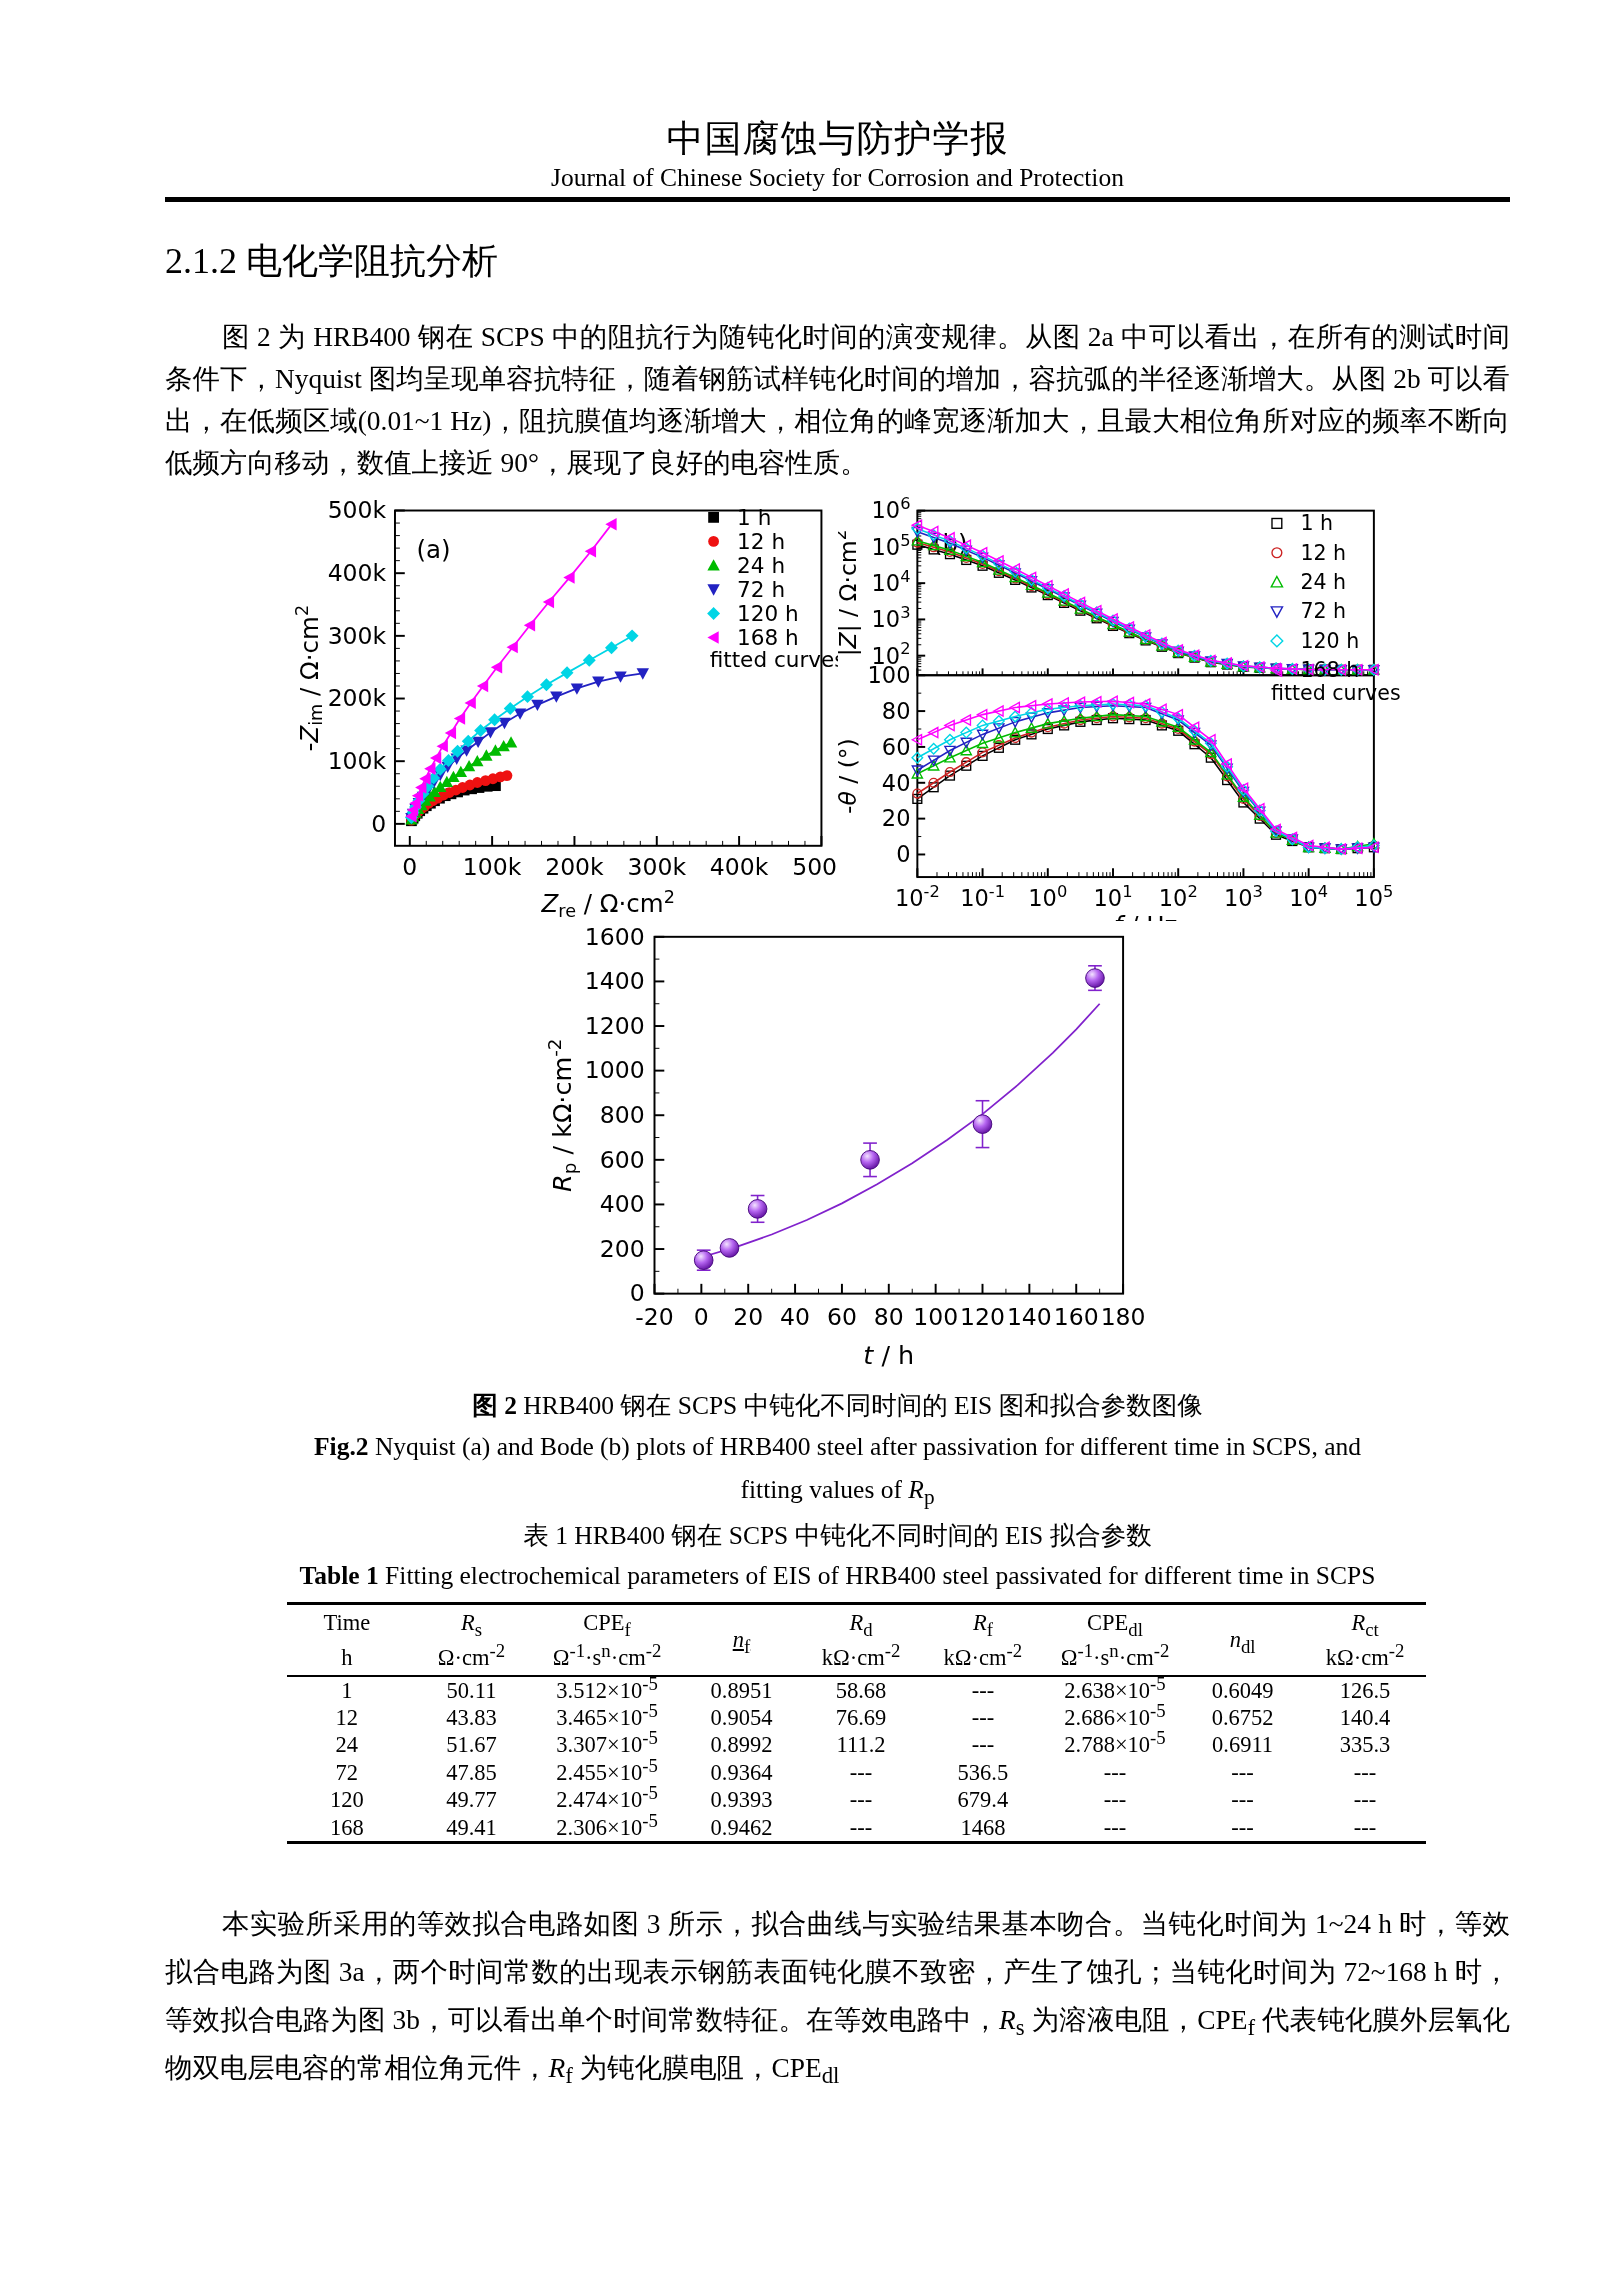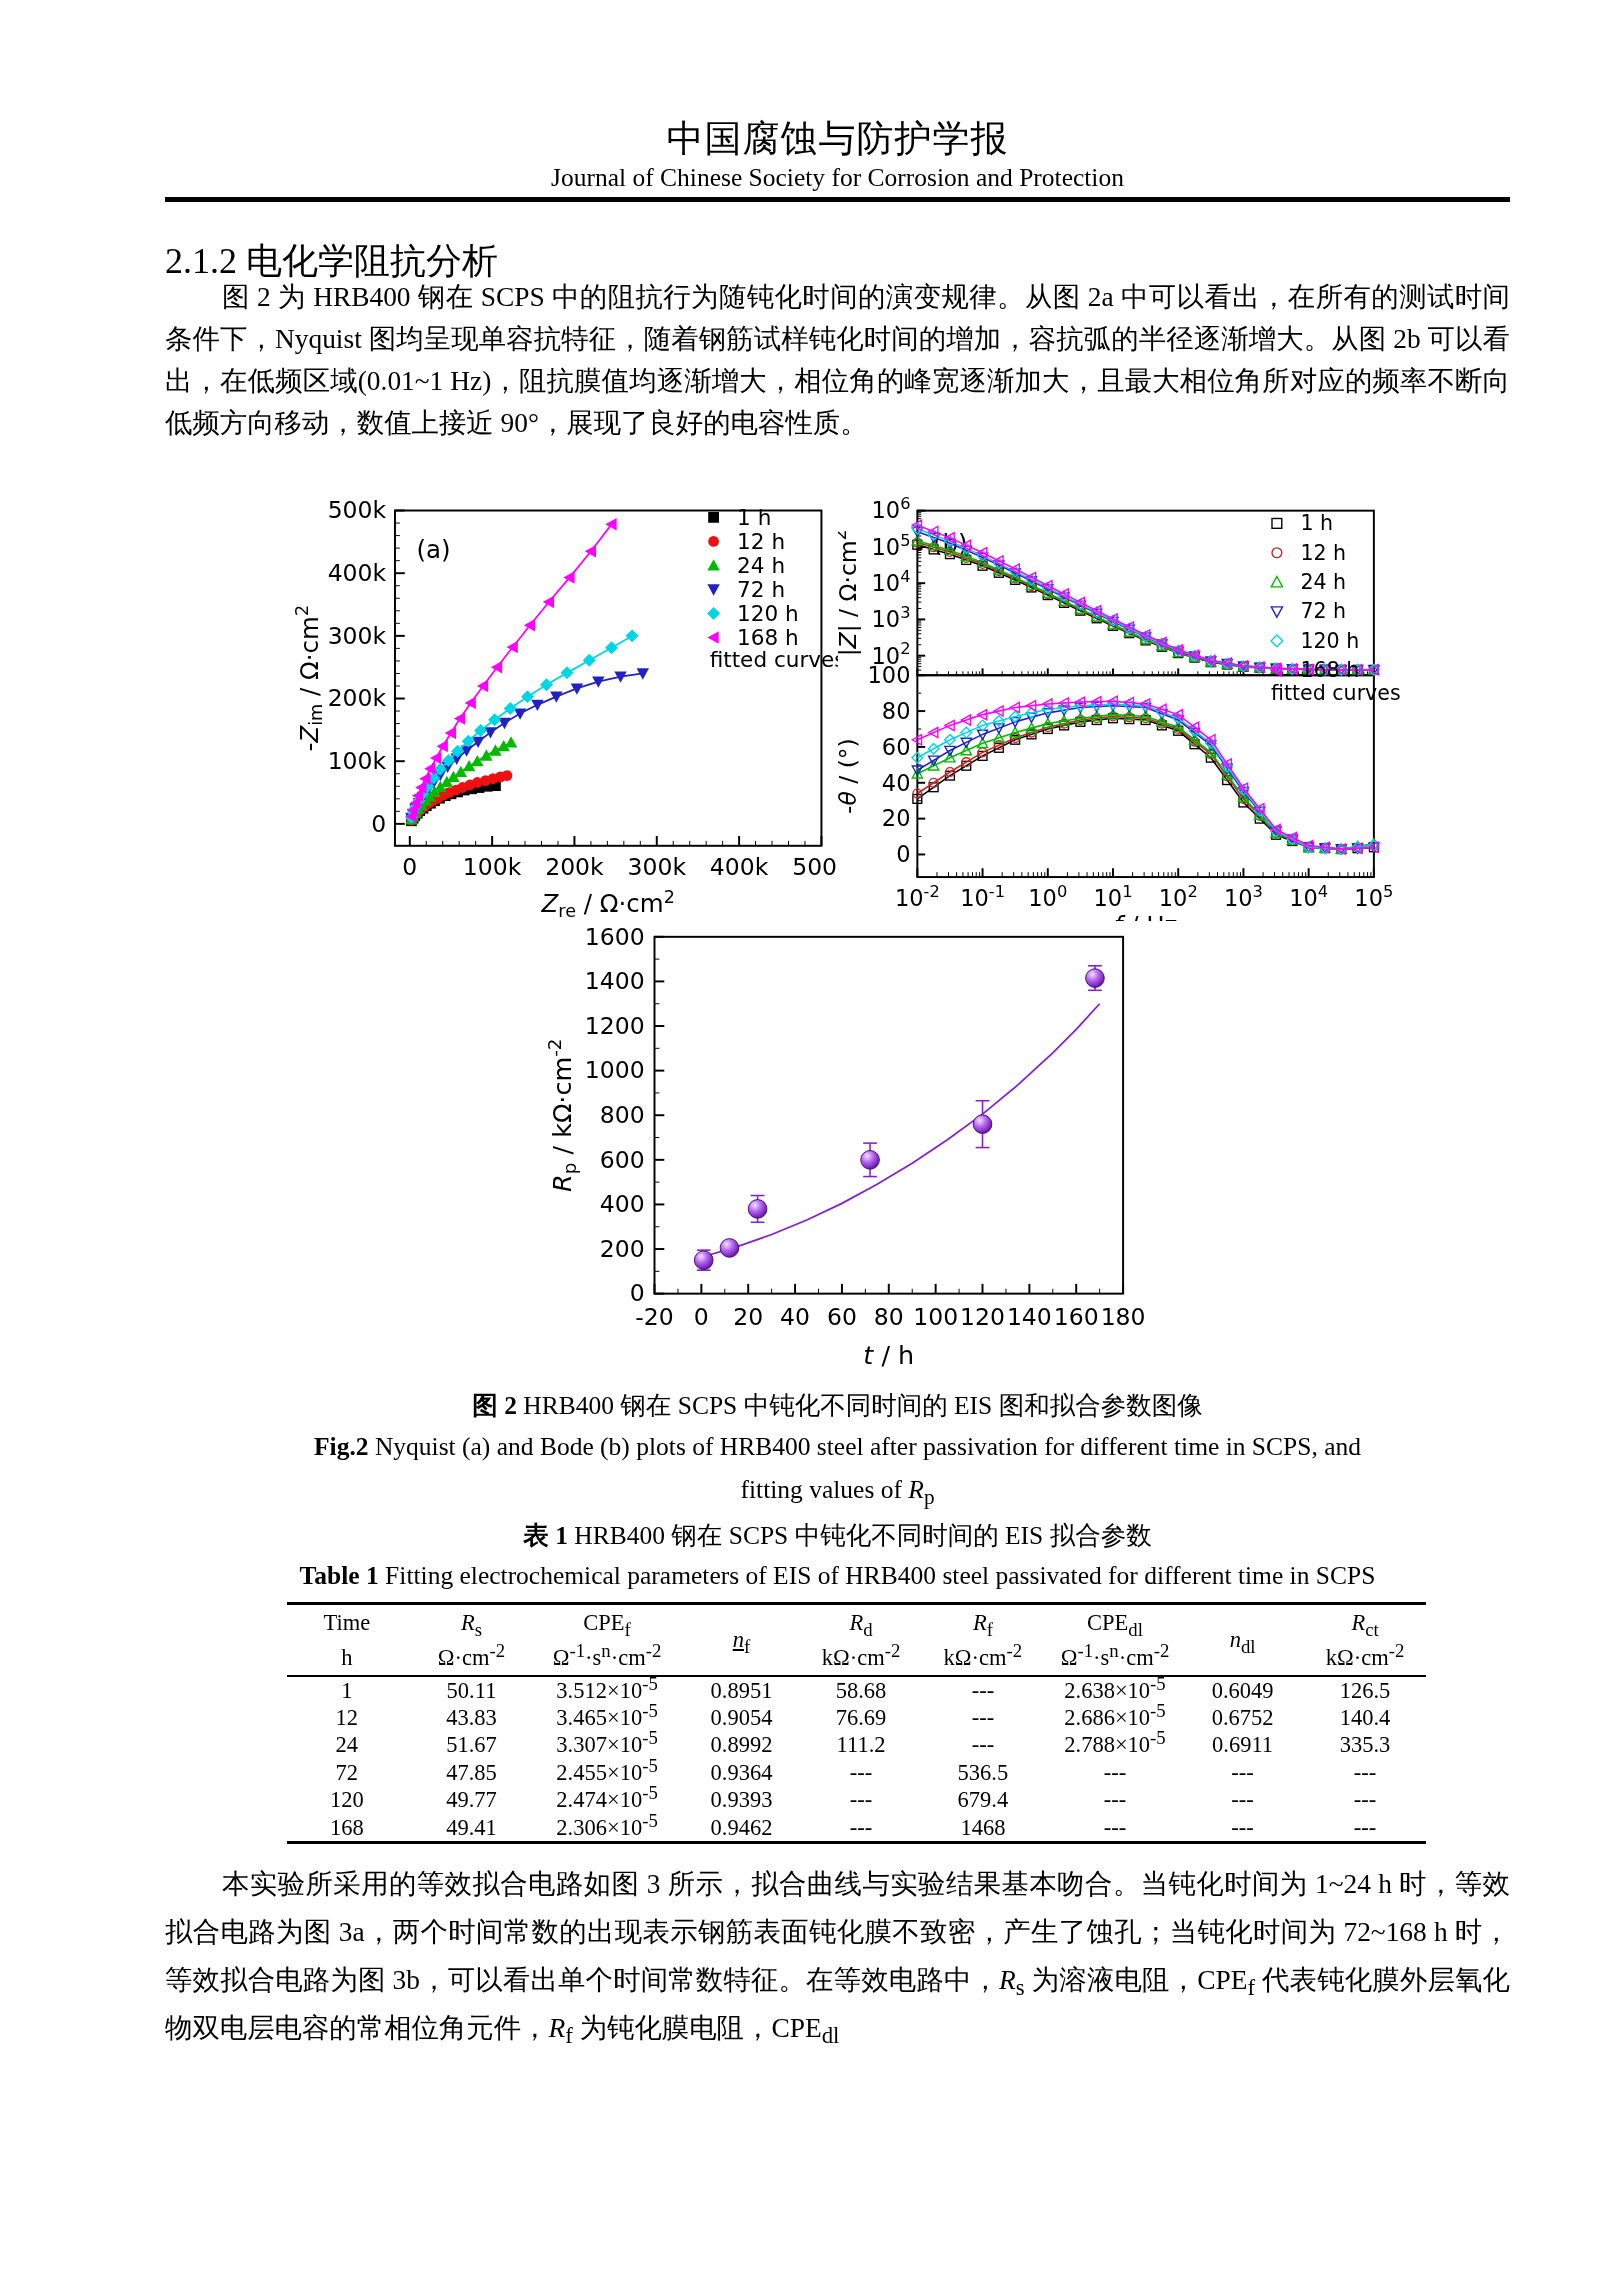--- a/index.html
+++ b/index.html
@@ -6,21 +6,21 @@
   .page{position:relative;width:1543px;height:2293px;background:#fff;color:#000;
         font-family:"Liberation Serif","DejaVu Serif",serif;overflow:hidden;}
   .content{position:absolute;left:165px;top:0;width:1345px;height:2293px;}
   .abs{position:absolute;left:0;width:1345px;}
   .ctr{text-align:center;}
   .zh-title{top:114px;font-size:37px;letter-spacing:1px;}
   .en-title{top:163px;font-size:25.5px;}
   .rule{top:197px;height:4.9px;background:#000;}
   .section-heading{top:237px;font-size:36px;}
   .body-par{top:276px;font-size:27.4px;line-height:42px;text-align:justify;margin:0;}
-  .body-par.indent{text-indent:57px;}
+  .body-par.indent{text-indent:57px;margin-top:40px;}
   #paragraph-2{top:1860px;line-height:48px;}
   .figure-area{position:absolute;left:0;top:478px;width:1345px;height:907px;}
   .figure-area svg{position:absolute;background:#fff;}
   #svg-nyquist{left:129px;top:0;}
   #svg-bode{left:673px;top:0;}
   #svg-rp{left:365px;top:443px;}
   .caption{font-size:25.5px;}
   #cap-fig-zh{top:1388px;}
   #cap-fig-en1{top:1432px;}
   #cap-fig-en2{top:1475px;}
@@ -983,21 +983,21 @@
             <circle cx="346.88" cy="243.5" r="9.5" fill="url(#sphGrad)" stroke="#4a0c80" stroke-width="1"></circle>
             <circle cx="461.6" cy="207.1" r="9.5" fill="url(#sphGrad)" stroke="#4a0c80" stroke-width="1"></circle>
             <circle cx="576.3199999999999" cy="58.08749999999998" r="9.5" fill="url(#sphGrad)" stroke="#4a0c80" stroke-width="1"></circle>
           </g>
         </svg>
     </div>
 
     <div id="cap-fig-zh" class="abs ctr caption"><span style="font-weight: bold;">图 2</span><span> HRB400 钢在 SCPS 中钝化不同时间的 EIS 图和拟合参数图像</span></div>
     <div id="cap-fig-en1" class="abs ctr caption"><span style="font-weight: bold;">Fig.2</span><span>  Nyquist (a) and Bode (b) plots of HRB400 steel after passivation for different time in SCPS, and</span></div>
     <div id="cap-fig-en2" class="abs ctr caption"><span>fitting values of </span><span style="font-style: italic;">R</span><sub>p</sub></div>
-    <div id="cap-tbl-zh" class="abs ctr caption"><span style="font-weight: bold;">表 1</span><span> HRB400 钢在 SCPS 中钝化不同时间的 EIS 拟合参数</span></div>
+    <div id="cap-tbl-zh" class="abs ctr caption"><span style="font-weight: normal;">表 1</span><span> HRB400 钢在 SCPS 中钝化不同时间的 EIS 拟合参数</span></div>
     <div id="cap-tbl-en" class="abs ctr caption"><span style="font-weight: bold;">Table 1</span><span> Fitting electrochemical parameters of EIS of HRB400 steel passivated for different time in SCPS</span></div>
 
     <div class="table-wrap">
       <table id="params-table">
           <colgroup>
             <col style="width: 10.5%;">
             <col style="width: 11.4%;">
             <col style="width: 12.4%;">
             <col style="width: 11.2%;">
             <col style="width: 9.8%;">

